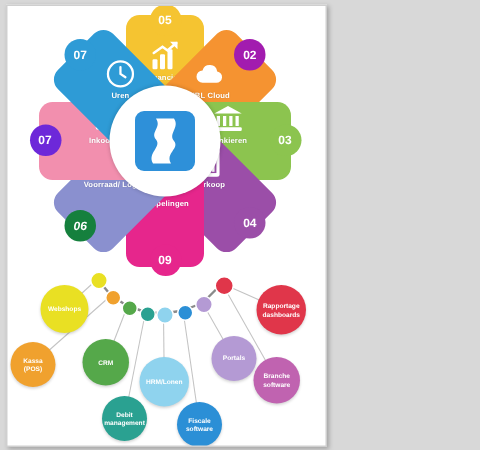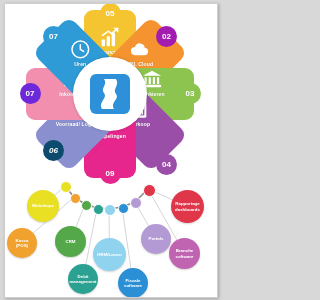--- a/index.html
+++ b/index.html
@@ -186,23 +186,23 @@
               </svg>
             </span>
             <span class="lbl">Uren</span>
           </div>
         </div>
       </div>
     <div id="nums">
         <div class="num" style="background: rgb(245, 196, 49); left: 84.5px; top: -3px;">05</div>
         <div class="num" style="background: #a21caf; left: 141.069px; top: 20.4315px;">02</div>
         <div class="num" style="background: rgb(140, 196, 79); left: 164.5px; top: 77px;">03</div>
-        <div class="num" style="background: rgb(155, 78, 168); left: 141.069px; top: 148px;">04</div>
+        <div class="num" style="background: rgb(155, 78, 168); left: 141.069px; top: 132px;">04</div>
         <div class="num" style="background: rgb(230, 38, 140); left: 84.5px; top: 157px;">09</div>
-        <div class="num" style="background: #0c4a6e; left: 27.9315px; top: 133.569px; font-style: italic;">06</div>
+        <div class="num" style="background: #15803d; left: 27.9315px; top: 133.569px; font-style: italic;">06</div>
         <div class="num" style="background: #6d28d9; left: 4.5px; top: 77px;">07</div>
         <div class="num" style="background: rgb(46, 155, 214); left: 27.9315px; top: 20.4315px;">07</div>
       </div>
     <div id="hub">
       <div id="hubmark" style="background: rgb(46, 144, 217);">
         <svg viewBox="0 0 40 40" width="40" height="40" aria-hidden="true">
           <path d="M14 5 L26 5 C30 11 22 15 26 20 C30 25 20 28 24 35 L12 35 C8 28 18 24 14 19 C10 14 18 11 14 5 Z" fill="#ffffff"></path>
         </svg>
       </div>
     </div>

